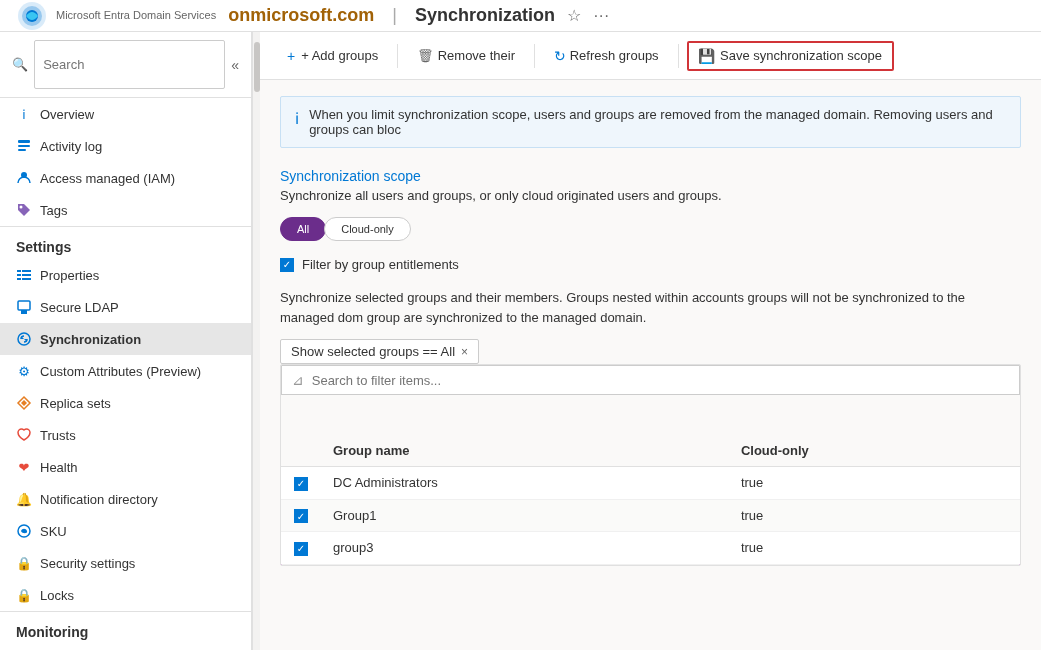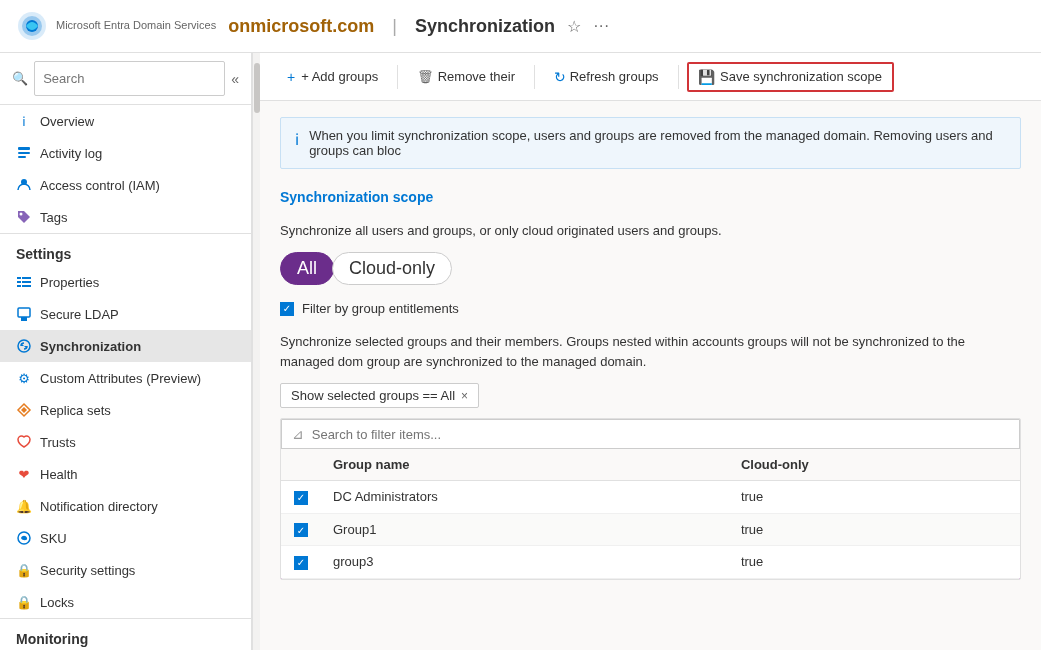--- a/index.html
+++ b/index.html
@@ -1,31 +1,31 @@
 <!DOCTYPE html>
 <html><head>
   <meta charset="utf-8">
   <style>
     * { box-sizing: border-box; margin: 0; padding: 0; }
     body { font-family: 'Segoe UI', Arial, sans-serif; font-size: 13px; color: #333; background: #f3f2f1; display: flex; flex-direction: column; height: 650px; width: 1041px; overflow: hidden; }
 
     
-    .top-header { background: #fff; border-bottom: 1px solid #e0e0e0; padding: 6px 16px; display: flex; align-items: center; gap: 12px; height: 53px; }
+    .top-header { background: #fff; border-bottom: 1px solid #e0e0e0; padding: 6px 16px; display: flex; align-items: center; gap: 12px; height: 32px; }
     .logo-area { display: flex; align-items: center; gap: 8px; }
     .logo-icon { width: 32px; height: 32px; }
     .logo-text { font-size: 11px; color: #666; line-height: 1.2; }
     .title-icon-btn { background: none; border: none; cursor: pointer; color: #666; font-size: 16px; }
 
     
     .main-layout { display: flex; flex: 1; overflow: hidden; }
 
     
     .sidebar { width: 252px; background: #fff; border-right: 1px solid #e0e0e0; display: flex; flex-direction: column; overflow-y: auto; flex-shrink: 0; }
     .sidebar-search { padding: 8px 12px; border-bottom: 1px solid #e0e0e0; display: flex; align-items: center; gap: 6px; }
-    .sidebar-search input { border: 1px solid #ccc; padding: 9px 8px; width: 100%; font-size: 13px; border-radius: 2px; }
+    .sidebar-search input { border: 1px solid #ccc; padding: 16px 8px; width: 100%; font-size: 13px; border-radius: 2px; }
     .sidebar-collapse { background: none; border: none; cursor: pointer; color: #666; font-size: 14px; margin-left: auto; }
 
     .sidebar-nav { flex: 1; }
     .sidebar-item { display: flex; align-items: center; gap: 8px; padding: 8px 16px; cursor: pointer; color: #333; font-size: 13px; }
     .sidebar-item.active { background: #e6e6e6; font-weight: 600; }
     .sidebar-item .item-icon { width: 16px; height: 16px; display: flex; align-items: center; justify-content: center; flex-shrink: 0; }
     .sidebar-section-label { padding: 12px 16px 4px; font-size: 14px; font-weight: 700; color: #333; border-top: 1px solid #e0e0e0; }
 
     
     .content-area { flex: 1; display: flex; flex-direction: column; overflow: hidden; }
@@ -37,49 +37,49 @@
     .toolbar-separator { width: 1px; height: 24px; background: #e0e0e0; margin: 0 4px; }
 
     
     .main-content { flex: 1; overflow-y: auto; padding: 16px 20px; background: #faf9f8; }
 
     
     .info-banner { background: #eff6fc; border: 1px solid #c7e0f4; border-radius: 2px; padding: 10px 14px; display: flex; align-items: flex-start; gap: 10px; margin-bottom: 20px; font-size: 13px; color: #333; }
     .info-banner .info-icon { color: #0078d4; font-size: 16px; flex-shrink: 0; }
 
     
-    .section-title { font-size: 14px; font-weight: 700; color: #0078d4; margin-bottom: 18px; }
+    .section-title { font-size: 14px; font-weight: 400; color: #0078d4; margin-bottom: 4px; }
     .section-desc { font-size: 13px; color: #333; margin-bottom: 14px; }
 
     
     .toggle-group { display: flex; margin-bottom: 16px; }
-    .toggle-btn { padding: 5px 16px; border: 1px solid #ccc; cursor: pointer; font-size: 18px; background: #fff; }
+    .toggle-btn { padding: 5px 16px; border: 1px solid #ccc; cursor: pointer; font-size: 11px; background: #fff; }
     .toggle-btn.active { background: #6b2d8b; color: #fff; border-color: #6b2d8b; border-radius: 20px; }
     .toggle-btn.inactive { background: #fff; color: #333; border: 1px solid #ccc; border-radius: 20px; margin-left: -2px; }
 
     
     .description-text { font-size: 13px; color: #333; margin-bottom: 12px; line-height: 1.5; }
 
     
     .checkbox-row { display: flex; align-items: center; gap: 8px; margin-bottom: 16px; }
     .checkbox-blue { width: 14px; height: 14px; background: #0078d4; border: none; display: flex; align-items: center; justify-content: center; flex-shrink: 0; }
     .checkbox-blue::after { content: '✓'; color: #fff; font-size: 10px; }
 
     
-    .filter-bar { display: flex; align-items: flex-end; gap: 4px; margin-bottom: 10px; }
+    .filter-bar { display: flex; align-items: flex-end; gap: 4px; margin-bottom: 0; }
     .filter-tag { display: flex; align-items: center; gap: 6px; border: 1px solid #ccc; padding: 4px 10px; border-radius: 2px; font-size: 13px; background: #fff; }
     .filter-tag .close-x { cursor: pointer; color: #666; font-size: 12px; }
 
     
     .search-filter { display: flex; align-items: center; gap: 8px; border: 1px solid #ccc; padding: 6px 10px; margin-bottom: 0; background: #fff; }
     .search-filter input { border: none; outline: none; font-size: 13px; color: #999; width: 200px; }
     .search-filter .filter-icon { color: #999; font-size: 14px; }
 
     
-    .data-table { width: 100%; border-collapse: collapse; background: #a21caf; }
+    .data-table { width: 100%; border-collapse: collapse; background: #a21caf; margin-top: 40px; }
     .data-table th { text-align: left; padding: 8px 12px; font-size: 13px; font-weight: 600; color: #333; border-bottom: 1px solid #e0e0e0; background: #faf9f8; }
     .data-table td { padding: 8px 12px; font-size: 13px; color: #333; border-bottom: 1px solid #f0f0f0; }
     .table-wrapper { border: 1px solid #e0e0e0; border-radius: 2px; overflow: hidden; }
     .sidebar-wrapper { position: relative; display: flex; }
     .scroll-track { width: 8px; background: #f3f2f1; border-left: 1px solid #e0e0e0; display: flex; justify-content: center; padding-top: 10px; }
     .scroll-thumb { width: 6px; height: 50px; background: #c8c6c4; border-radius: 3px; }
   </style>
 </head>
 <body>
 
@@ -126,21 +126,21 @@
           </span>
           <span>Activity log</span>
         </div>
         <div class="sidebar-item">
           <span class="item-icon" style="color:#0078d4;">
             <svg width="16" height="16" viewBox="0 0 16 16">
                 <circle cx="8" cy="5" r="3" fill="#0078d4"></circle>
                 <path d="M2 13c0-3.3 2.7-6 6-6s6 2.7 6 6" stroke="#0078d4" fill="none" stroke-width="1.5"></path>
               </svg>
           </span>
-          <span>Access control (IAM)</span>
+          <span>Access managed (IAM)</span>
         </div>
         <div class="sidebar-item">
           <span class="item-icon" style="color:#8764b8;">
             <svg width="16" height="16" viewBox="0 0 16 16">
                 <path d="M2 2h6l6 6-6 6-6-6V2z" fill="#8764b8"></path>
                 <circle cx="5" cy="5" r="1.5" fill="#fff"></circle>
               </svg>
           </span>
           <span>Tags</span>
         </div>

